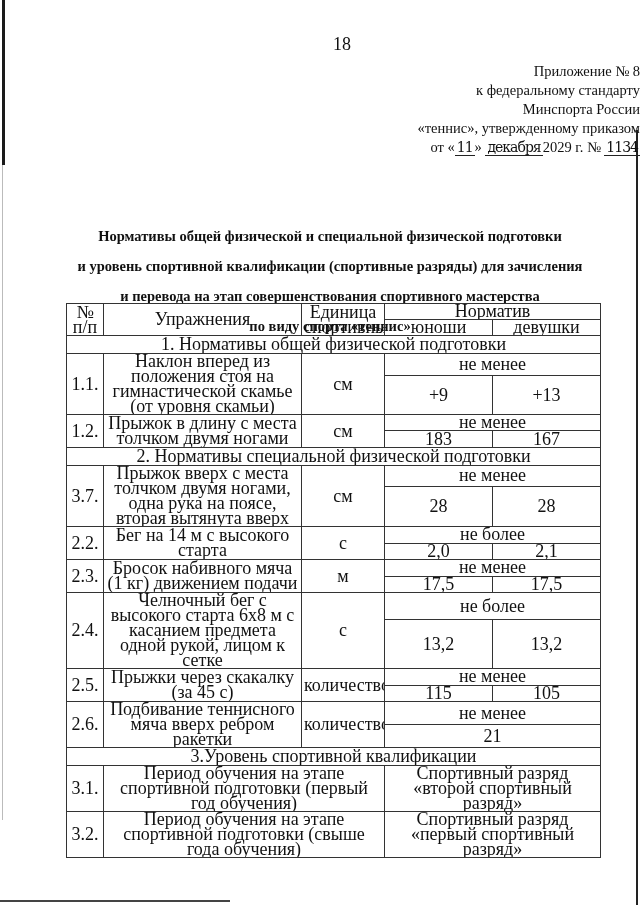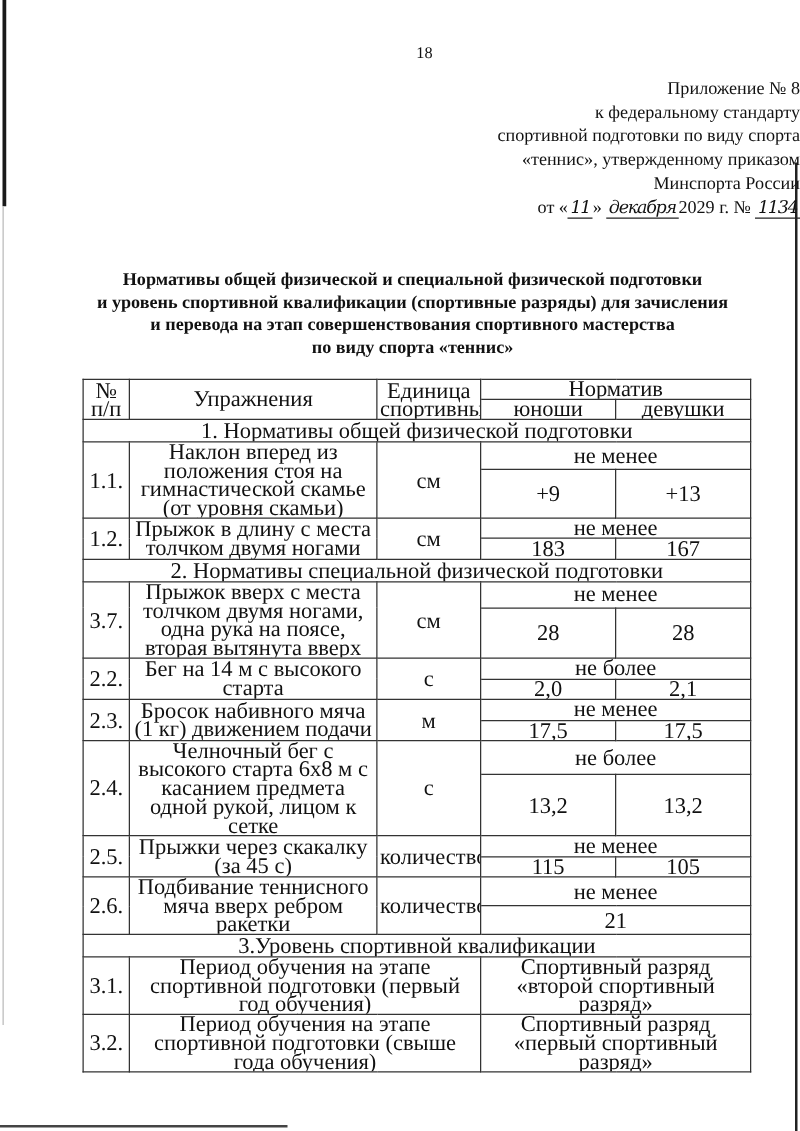--- a/index.html
+++ b/index.html
@@ -2,29 +2,29 @@
 <html><head>
 <meta charset="utf-8">
 <style>
   html, body { margin:0; padding:0; background:#ffffff; }
   body { width:640px; height:905px; position:relative; overflow:hidden;
          font-family:"Liberation Serif", "DejaVu Serif", serif; color:#111; }
   .scan-left { position:absolute; left:2px; top:0; width:3px; height:165px; background:#1a1a1a; }
   .scan-left2 { position:absolute; left:2px; top:165px; width:1px; height:655px; background:#bbb; }
   .scan-right { position:absolute; right:2px; top:130px; width:2px; height:775px; background:#222; }
   .scan-bottom { position:absolute; left:0; top:900px; width:230px; height:2px; background:#444; }
-  .page-num { position:absolute; left:333px; top:34px; font-size:13px; }
+  .page-num { position:absolute; left:333px; top:34px; font-size:18px; }
   .appendix { position:absolute; left:340px; top:62px; width:300px; text-align:right;
               font-size:14.5px; line-height:19px; }
   .appendix .line { display:block; white-space:nowrap; }
-  .sig { font-family:"DejaVu Serif", serif; font-style:italic; font-size:14px;
+  .sig { font-family:"DejaVu Serif", serif; font-size:14px;
          border-bottom:1px solid #222; padding:0 2px; letter-spacing:-1px; }
   .title { position:absolute; left:60px; top:215px; width:540px; text-align:center;
            font-weight:bold; font-size:14.5px; line-height:18px; }
-  .title .line { display:block; white-space:nowrap; }
+  .title .line { display:block; white-space:nowrap;margin-top:12px; }
   table.norms { position:absolute; left:66px; top:303px; width:534px; border-collapse:collapse;
                 font-size:18px; line-height:15px; table-layout:fixed; }
   table.norms td { border:1px solid #333; text-align:center; vertical-align:middle;
                    padding:0 2px; overflow:hidden; white-space:nowrap; }
   table.norms td.wrap { white-space:normal; }
   .h-head td { height:15px; }
   .h-sec td { height:17px;margin-left:31px; }
   .h-sub { height:15px; }
 </style>
 </head>
@@ -33,23 +33,22 @@
 <div class="scan-left"></div>
 <div class="scan-left2"></div>
 <div class="scan-right"></div>
 <div class="scan-bottom"></div>
 
 <div class="page-num">18</div>
 
 <div class="appendix">
   <span class="line">Приложение № 8</span>
   <span class="line">к федеральному стандарту</span>
-  <span class="line">спортивной подготовки по виду спорта</span>
+  <span class="line">Минспорта России</span>
   <span class="line">«теннис», утвержденному приказом</span>
-  <span class="line">Минспорта России</span>
   <span class="line"><span>от «</span><span class="sig">11</span><span>»</span> <span class="sig">декабря</span><span>2029 г. №</span> <span class="sig">1134</span></span>
 </div>
 
 <div class="title">
   <span class="line">Нормативы общей физической и специальной физической подготовки</span>
   <span class="line">и уровень спортивной квалификации (спортивные разряды) для зачисления</span>
   <span class="line">и перевода на этап совершенствования спортивного мастерства</span>
   <span class="line">по виду спорта «теннис»</span>
 </div>
 

